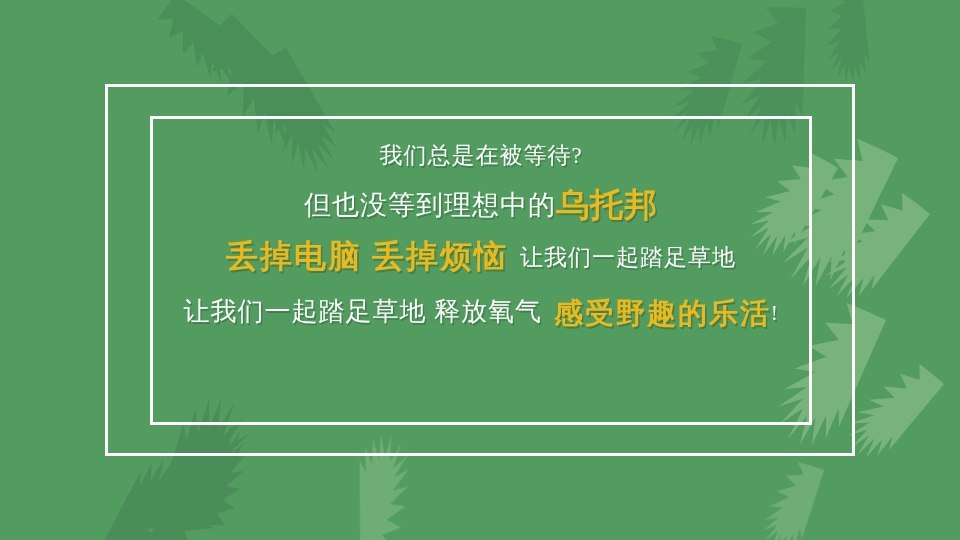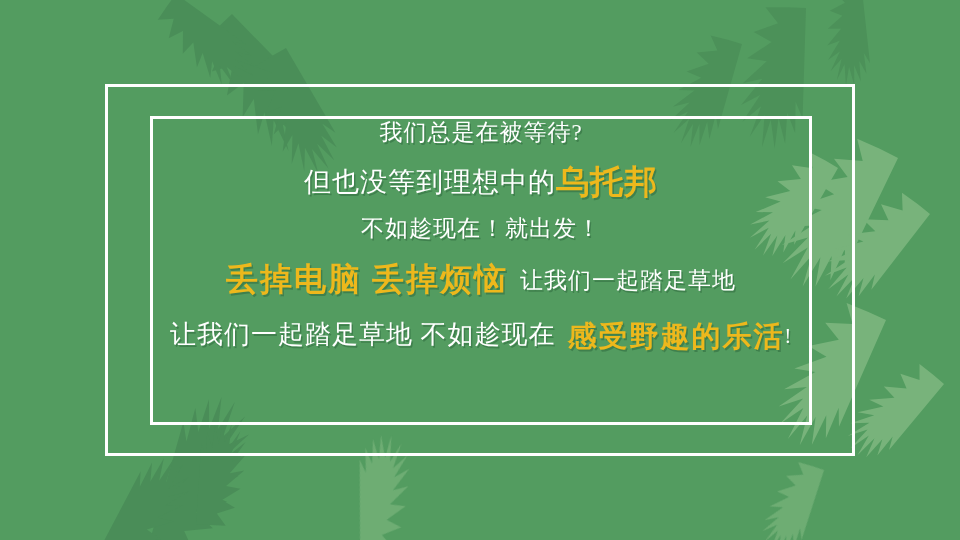--- a/index.html
+++ b/index.html
@@ -140,26 +140,23 @@
   <div class="text-stack">
 
     <div class="line line-1">
       <span>我们总是在被等待?</span>
     </div>
 
     <div class="line line-2">
       <span>但也没等到理想中的</span><span class="accent">乌托邦</span>
     </div>
 
-    <div class="line line-3">
-      <span>不如趁现在！就出发！</span>
-    </div>
 
     <div class="line line-4">
       <span class="accent">丢掉电脑  丢掉烦恼</span><span class="gap"></span><span>让我们一起踏足草地</span>
     </div>
 
     <div class="line line-5">
-      <span>让我们一起踏足草地 不如趁现在</span><span class="gap"></span><span class="accent">感受野趣的乐活</span><span class="tail">!</span>
+      <span>让我们一起踏足草地 释放氧气</span><span class="gap"></span><span class="accent">感受野趣的乐活</span><span class="tail">!</span>
     </div>
 
   </div>
 </div>
 
 </body></html>

